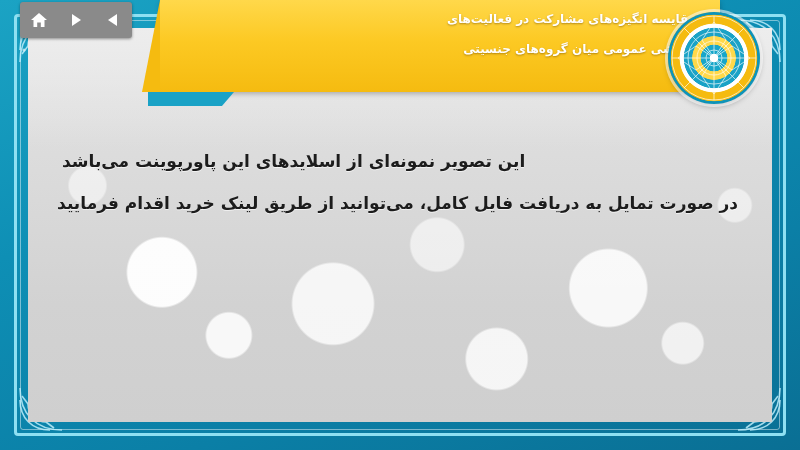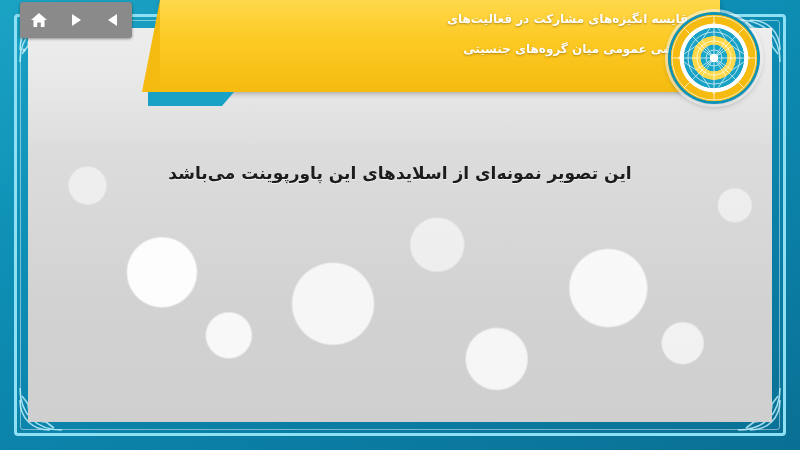--- a/index.html
+++ b/index.html
@@ -81,22 +81,22 @@
     position: absolute;
     left: 0; top: 0; width: 100%; height: 120px;
     background: linear-gradient(180deg, #ededed 0%, rgba(237,237,237,0) 100%);
   }
 
   
   .body-text {
     position: absolute;
     right: 34px;
     left: 34px;
-    top: 124px;
-    text-align: center;
+    top: 112px;
+    text-align: left;
     color: #1c1c1c;
     font-size: 17px;
     line-height: 42px;
     font-weight: 700;
     direction: rtl;
     text-shadow: 0 1px 0 rgba(255,255,255,0.6);
   }
   .body-text .line { display: block; white-space: nowrap; }
 
   
@@ -241,20 +241,21 @@
         <path d="M12 30 L6 38"></path>
       </g>
     </svg>
   </div>
 
   <div class="content-panel">
     <div class="panel-top-fade"></div>
 
     <div class="body-text">
       <span class="line">این تصویر نمونه‌ای از اسلایدهای این پاورپوینت می‌باشد</span>
+      <span class="line">در صورت تمایل به دریافت فایل کامل، می‌توانید از طریق لینک خرید اقدام فرمایید</span>
     </div>
   </div>
 
   <div class="title-banner"></div>
   <div class="banner-tab"></div>
   <div class="title-clip">
     <div class="title-text">
       <span class="tline">مقایسه انگیزه‌های مشارکت در فعالیت‌های</span>
       <span class="tline">ورزشی عمومی میان گروه‌های جنسیتی</span>
     </div>

